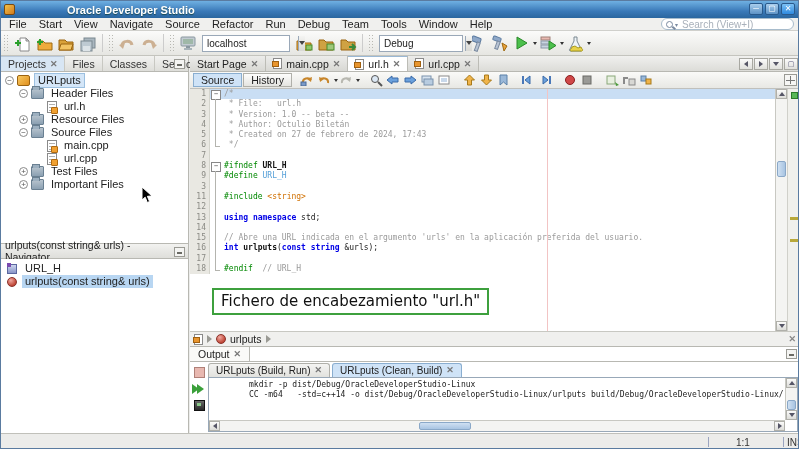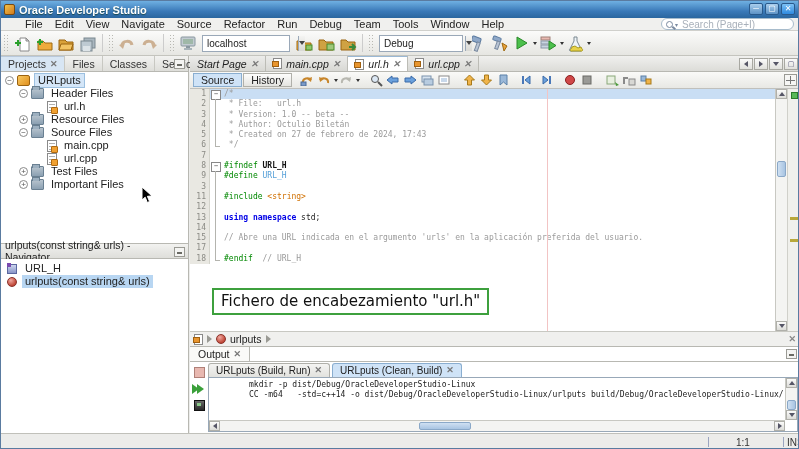--- a/index.html
+++ b/index.html
@@ -4,31 +4,31 @@
 <style>
   * { margin:0; padding:0; box-sizing:border-box; }
   html,body { background:#888; }
   #app {
     position:relative; width:799px; height:449px; overflow:hidden;
     font-family:"Liberation Sans", sans-serif; font-size:11px; color:#222;
     background:#ececea; border:1px solid #5a7ba0;
   }
   
   .titlebar { position:absolute; left:0; top:0; width:100%; height:17px;
-    background:linear-gradient(#6fb0e2,#3a79b8 60%,#2a669f); display:flex; align-items:center; }
+    background:linear-gradient(#6fb0e2,#3a79b8 60%,#2a669f); display:flex; align-items:center;gap:48px; }
   .appicon { width:11px; height:11px; margin:0 4px 0 3px;
     background:linear-gradient(135deg,#f4c24a,#d07a1e); border:1px solid #7a4a10; border-radius:2px; }
   .wtitle { color:#fff; font-weight:bold; font-size:11px; text-shadow:0 1px 1px rgba(0,40,0,.55); }
   .winbtns { position:absolute; right:3px; top:2px; display:flex; gap:2px; }
   .wbtn { width:14px; height:12px; border:1px solid #2a5a8c; border-radius:2px;
     background:linear-gradient(#a8cdec,#5e93c6); color:#fff; font-size:8px; line-height:10px; text-align:center; }
   .wbtn.close { background:linear-gradient(#7cc0f4,#2f8ae0); }
   
   .menubar { position:absolute; left:0; top:17px; width:100%; height:13px;
-    background:#f0f0ee; border-bottom:1px solid #d0d0cc; display:flex; align-items:center; padding-left:18px; }
+    background:#f0f0ee; border-bottom:1px solid #d0d0cc; display:flex; align-items:center; padding-left:2px; }
   .menu-item { padding:0 6px; line-height:13px; cursor:default; }
   .searchbox { position:absolute; right:4px; top:0px; width:133px; height:12px; background:#fff;
     border:1px solid #a8bccc; border-radius:7px; display:flex; align-items:center; padding:0 4px; }
   .searchbox .mag { width:7px; height:7px; border:1.5px solid #7a8aa0; border-radius:50%; position:relative; margin-right:2px;}
   .searchbox .mag::after { content:""; position:absolute; left:5px; top:5px; width:4px; height:1.5px; background:#7a8aa0; transform:rotate(40deg); }
   .searchbox .caret { font-size:6px; color:#7a8aa0; margin-right:4px; }
   .searchtext { color:#a8b0ba; font-size:10px; }
   
   .toolbar { position:absolute; left:0; top:30px; width:100%; height:25px;
     background:linear-gradient(#fbfbfa,#e6e6e2); border-bottom:1px solid #c4c4be;
@@ -77,21 +77,21 @@
   .nrow { height:13px; display:flex; align-items:center; padding-left:6px; }
   .nico-macro { width:10px; height:10px; background:linear-gradient(#cdd6ee,#8895c8); border:1px solid #5a68a0; margin-right:5px; position:relative;}
   .nico-macro::after{ content:""; position:absolute; left:-1px; top:-2px; width:4px; height:4px; background:#7a4ab0;}
   .nico-func { width:10px; height:10px; border-radius:50%; background:radial-gradient(circle at 35% 30%,#f0a8a0,#c04838 70%); border:1px solid #8a3028; margin-right:5px; }
   .nlabel { padding:0 3px; line-height:13px; }
   .nlabel.sel { background:#b8d6f2; }
   
   .edtabs { position:absolute; left:0; top:0; width:100%; height:16px; background:linear-gradient(#f0f0ee,#dcdcd8);
     border-bottom:1px solid #b8b8b2; display:flex; align-items:flex-end; }
   .etab { height:15px; display:flex; align-items:center; gap:4px; padding:0 7px; border-right:1px solid #bcbcb6;
-    background:linear-gradient(#ececea,#d8d8d4); font-size:10.5px;font-style:italic; }
+    background:linear-gradient(#ececea,#d8d8d4); font-size:10.5px; }
   .etab.active { background:#fff; border-top:1px solid #9ab8d4; }
   .fico { width:9px; height:11px; background:#fff; border:1px solid #8a8a8a; position:relative; flex:none; }
   .fico::after { content:""; position:absolute; left:-2px; top:2px; width:5px; height:4px; background:#e8952e; border:1px solid #a06010; }
   .edtab-btns { position:absolute; right:2px; top:2px; display:flex; gap:1px; }
   .cbtn2 { width:14px; height:12px; border:1px solid #a8a8a2; background:linear-gradient(#fafafa,#e0e0dc);
     display:flex; align-items:center; justify-content:center; font-size:7px; color:#557; }
   
   .edtoolbar { position:absolute; left:0; top:16px; width:100%; height:17px; background:linear-gradient(#fafaf8,#e8e8e4);
     border-bottom:1px solid #c0c0bc; display:flex; align-items:center; padding-left:3px; }
   .vbtn { height:14px; line-height:13px; padding:0 7px; font-size:10.5px; border:1px solid #b0b0aa; background:linear-gradient(#fdfdfc,#e4e4e0); margin-right:1px; }
@@ -178,36 +178,36 @@
     <span class="winbtns">
       <span class="wbtn">─</span>
       <span class="wbtn">▢</span>
       <span class="wbtn close">✕</span>
     </span>
   </div>
 
   <div class="menubar">
     <span id="menu-items" style="display:flex;">
         <span class="menu-item">File</span>
-        <span class="menu-item">Edit</span>
+        <span class="menu-item">Start</span>
         <span class="menu-item">View</span>
         <span class="menu-item">Navigate</span>
         <span class="menu-item">Source</span>
         <span class="menu-item">Refactor</span>
         <span class="menu-item">Run</span>
         <span class="menu-item">Debug</span>
         <span class="menu-item">Team</span>
         <span class="menu-item">Tools</span>
         <span class="menu-item">Window</span>
         <span class="menu-item">Help</span>
       </span>
     <span class="searchbox">
       <span class="mag"></span>
       <span class="caret">▾</span>
-      <span class="searchtext">Search (Page+I)</span>
+      <span class="searchtext">Search (View+I)</span>
     </span>
   </div>
 
   <div class="toolbar">
     <span class="tgrip"></span>
     <span class="tbtn">
       <svg width="17" height="17">
           <path d="M6 3h6l3 3v10H6z" fill="#fff" stroke="#8a8a8a"></path>
           <path d="M12 3l3 3h-3z" fill="#d8d8d8" stroke="#8a8a8a"></path>
           <path d="M4 5v6M1 8h6" stroke="#2aa02a" stroke-width="2"></path>
@@ -632,20 +632,25 @@
           </div>
           <div class="row">
             <span class="ln">14</span>
             <span class="fold bar"></span>
             <span class="txt"></span>
           </div>
           <div class="row">
             <span class="ln">15</span>
             <span class="fold bar"></span>
             <span class="txt"><span class="sg-c">// Abre una URL indicada en el argumento 'urls' en la aplicación preferida del usuario.</span></span>
+          </div>
+          <div class="row">
+            <span class="ln">16</span>
+            <span class="fold bar"></span>
+            <span class="txt"><span class="sg-k">int</span><span class="sg-d"> </span><span class="sg-b">urlputs</span><span class="sg-d">(</span><span class="sg-k">const</span><span class="sg-d"> </span><span class="sg-k">string</span><span class="sg-d"> &amp;urls);</span></span>
           </div>
           <div class="row">
             <span class="ln">17</span>
             <span class="fold bar"></span>
             <span class="txt"></span>
           </div>
           <div class="row">
             <span class="ln">18</span>
             <span class="fold end"></span>
             <span class="txt"><span class="sg-p">#endif</span><span class="sg-c">  // URL_H</span></span>

